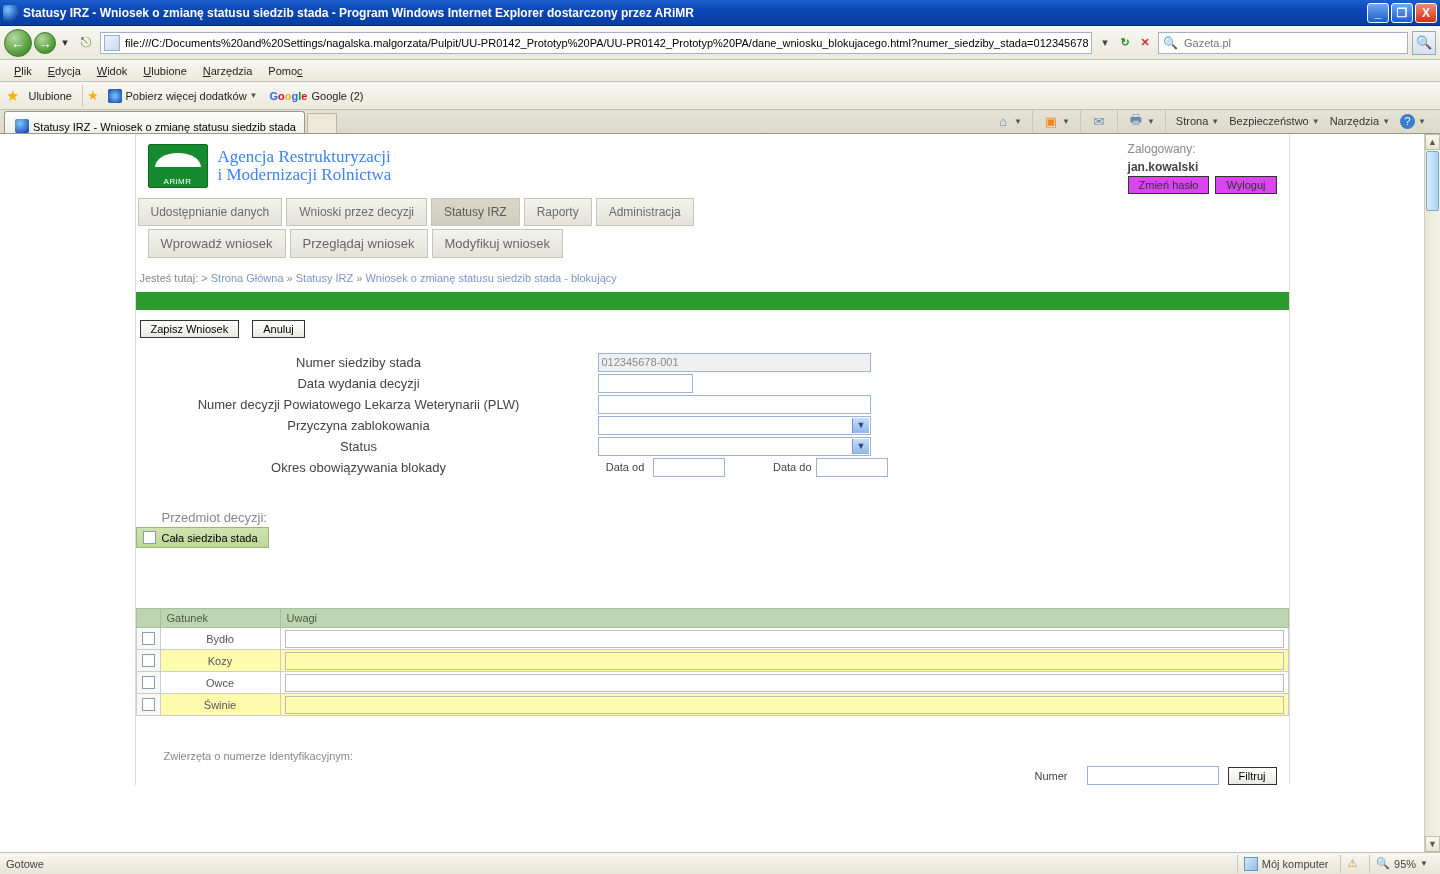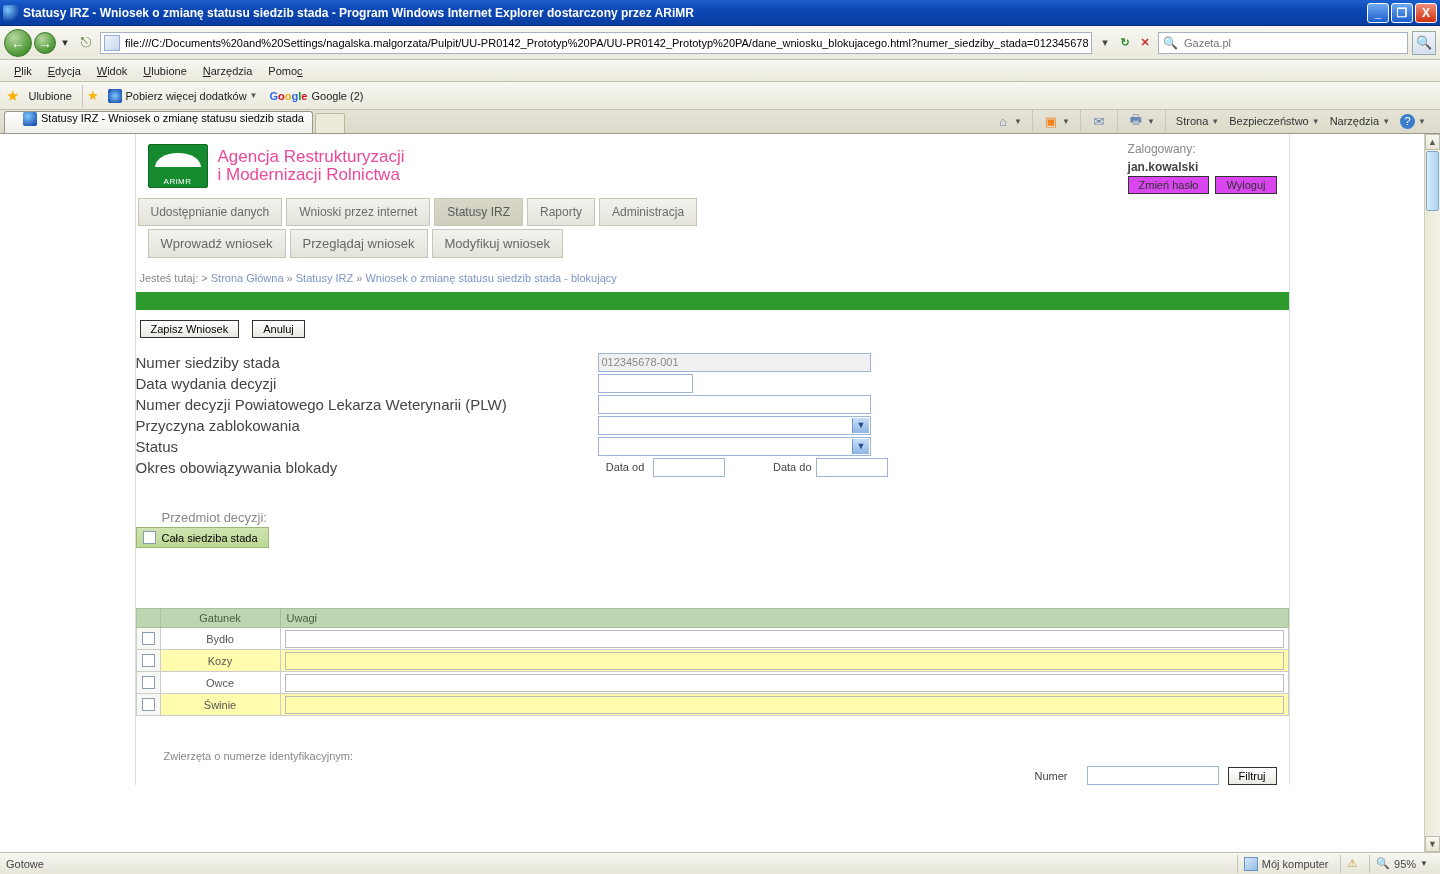--- a/index.html
+++ b/index.html
@@ -34,41 +34,41 @@
 .menubar span u{text-decoration:underline}
 
 .favbar{height:28px;background:linear-gradient(#f7f7f3,#ebe9dc);display:flex;align-items:center;padding:0 6px;border-bottom:1px solid #c0c0b0}
 .fav-star{color:#f9b200;font-size:15px;margin-right:3px}
 .favbar .item{display:flex;align-items:center;padding:2px 6px;color:#222}
 .favbar .item .drop{margin-left:3px;color:#555;font-size:8px}
 .google{display:flex;align-items:center}
 .google .g{font-weight:bold}.g1{color:#3369e8}.g2{color:#d50f25}.g3{color:#eeb211}.g4{color:#3369e8}.g5{color:#009925}.g6{color:#d50f25}
 
 .tabstrip{height:24px;background:linear-gradient(#e5e3d5,#dcdacb);display:flex;align-items:flex-end;padding:0 4px;border-bottom:1px solid #9a9786}
-.tab{height:22px;background:linear-gradient(#fdfdfd,#f0f0eb);border:1px solid #9a9786;border-bottom:none;border-radius:3px 3px 0 0;display:flex;align-items:flex-start;padding:0 8px 0 18px;margin-right:2px}
+.tab{height:22px;background:linear-gradient(#fdfdfd,#f0f0eb);border:1px solid #9a9786;border-bottom:none;border-radius:3px 3px 0 0;display:flex;align-items:flex-end;padding:0 8px 0 10px;margin-right:2px}
 .tab .ie{width:14px;height:14px;margin-right:4px;background:radial-gradient(circle at 35% 30%,#7fc7ff,#0a3da0);border-radius:2px}
 .tab-new{width:30px;height:20px;background:#ece9d8;border:1px solid #bcb89e;border-bottom:none;border-radius:2px 2px 0 0}
 .cmdbar{margin-left:auto;display:flex;align-items:center;gap:2px;height:24px;padding-right:6px}
 .cmdbar .cmd{display:flex;align-items:center;padding:2px 4px;color:#333}
 .cmdbar .cmd .drop{font-size:8px;margin-left:3px;color:#555}
 .cmdbar .ic{width:16px;height:16px;display:flex;align-items:center;justify-content:center;font-size:13px;color:#6a86b5}
 
 .viewport{position:absolute;left:0;right:0;top:134px;bottom:22px;background:#fff}
 .scroll-area{position:absolute;left:0;right:16px;top:0;bottom:0;overflow:hidden;background:#fff}
 .vscroll{position:absolute;right:0;top:0;bottom:0;width:16px;background:#f2f1e8;border-left:1px solid #d0ceba;display:flex;flex-direction:column}
 .vscroll .arrow{height:16px;background:linear-gradient(#f8f8f3,#e6e4d5);border:1px solid #bfbda9;display:flex;align-items:center;justify-content:center;font-size:9px;color:#5a5948}
 .vscroll .track{flex:1;background:linear-gradient(to right,#e9e7d8,#f4f2e6)}
 .vscroll .thumb{height:60px;margin:1px;background:linear-gradient(to right,#d5edfb,#aed4f0);border:1px solid #7fa9c8;border-radius:2px}
 
 .page{width:1155px;margin:0 auto;border-left:1px solid #ddd;border-right:1px solid #ddd;background:#fff}
 .header{height:64px;background:#fff;position:relative;display:flex;align-items:center}
 .logo{width:60px;height:44px;margin:0 10px 0 12px;background:#168a2e;border-radius:2px;position:relative;overflow:hidden;border:1px solid #0f6b22}
 .logo:before{content:"";position:absolute;left:6px;right:6px;top:8px;height:14px;border-radius:50% 50% 0 0/100% 100% 0 0;background:#fff}
 .logo:after{content:"ARiMR";position:absolute;left:0;right:0;bottom:1px;text-align:center;color:#fff;font-size:8px;letter-spacing:.5px}
-.logo-text{color:#ec4899;font-size:17px;line-height:1.05;font-family:Liberation Sans, sans-serif}
+.logo-text{color:#3b82f6;font-size:17px;line-height:1.05;font-family:Liberation Serif, serif}
 .userbox{position:absolute;right:12px;top:8px;color:#888}
 .userbox .lbl{font-size:12px;margin-bottom:4px}
 .userbox .name{color:#444;font-weight:bold;font-size:12px;margin-bottom:2px}
 .userbox .btns{display:flex;gap:6px}
 .ybtn{background:#d946ef;border:1px solid #333;padding:2px 10px;font-size:11px;color:#333;cursor:pointer}
 
 .nav1,.nav2{display:flex}
 .nav1 .t,.nav2 .t{background:linear-gradient(#f2f2ee,#e4e3da);border:1px solid #c7c5b5;padding:6px 12px;margin-right:4px;color:#6b6b6b;font-size:12px}
 .nav1 .t.active{background:linear-gradient(#d9d7c8,#cfcdbe);color:#5a5a5a}
 .nav1{padding:0 2px}
@@ -77,35 +77,35 @@
 
 .bc{padding:8px 4px;color:#888;font-size:11px}
 .bc a{color:#7d94c8;text-decoration:none}
 .greenbar{height:18px;background:#2d9a2d}
 
 .actions{padding:10px 4px}
 .btn{background:linear-gradient(#fff,#e9e9e3);border:1px solid #333;padding:2px 10px;font-size:11px;margin-right:10px;cursor:pointer}
 
 .form{padding:4px 0 10px 0}
 .frow{display:flex;align-items:center;height:20px;margin-bottom:1px}
-.flabel{width:462px;text-align:left;padding-right:16px;color:#444;font-size:15px}
+.flabel{width:462px;text-align:center;padding-right:16px;color:#444;font-size:13px}
 .finput{border:1px solid #9db4d6;background:#fff;height:19px;font-size:11px;padding:0 3px}
 .finput.ro{background:#f0f0f0;color:#888}
 .fsel{border:1px solid #9db4d6;height:19px;width:273px;background:#fff;position:relative}
 .fsel:after{content:"";position:absolute;right:1px;top:1px;width:16px;height:15px;background:linear-gradient(#c9ddf7,#8fb5e5);border-left:1px solid #6f98cc}
 .fsel .arrow{position:absolute;right:4px;top:3px;font-size:9px;color:#2a4b87;z-index:1}
 
 .subj-label{color:#888;font-size:13px;padding:2px 16px 2px 26px}
 .subj-box{display:inline-flex;align-items:center;background:linear-gradient(#d0e3b0,#bdd894);border:1px solid #9ab776;padding:3px 10px 3px 6px}
 .chk{width:13px;height:13px;border:1px solid #8a9bb5;background:#fff;margin-right:6px}
 
 .tbl{margin-top:60px;width:100%;border-collapse:collapse}
 .tbl th{background:#bdd6b1;border:1px solid #a7c298;padding:3px 6px;text-align:left;color:#4a5d3e;font-weight:normal;font-size:11px}
 .tbl th:first-child{width:24px}
-.tbl th:nth-child(2){width:120px;text-align:center}
+.tbl th:nth-child(2){width:120px;text-align:left}
 .tbl td{border:1px solid #ccc;padding:1px 4px;height:22px}
 .tbl td:first-child{text-align:center;background:#f8f8f4}
 .tbl td:nth-child(2){text-align:center;color:#555}
 .tbl tr.y td:nth-child(2),.tbl tr.y td:nth-child(3){background:#fffcae}
 .tbl tr.y .rowinput{background:#fffcae}
 .rowinput{width:100%;border:1px solid #bbb;height:18px;font-size:11px;padding:0 3px;background:#fff}
 
 .animals{margin-top:34px}
 .animals .lbl{color:#888;font-size:11px;padding:0 0 4px 28px}
 .animals .filter{text-align:right;padding-right:12px}
@@ -237,21 +237,21 @@
           <div class="btns">
             <button class="ybtn">Zmień hasło</button>
             <button class="ybtn">Wyloguj</button>
           </div>
         </div>
       </div>
 
       
       <div class="nav1">
         <div class="t">Udostępnianie danych</div>
-        <div class="t">Wnioski przez internet</div>
+        <div class="t">Wnioski przez decyzji</div>
         <div class="t active">Statusy IRZ</div>
         <div class="t">Raporty</div>
         <div class="t">Administracja</div>
       </div>
       
       <div class="nav2">
         <div class="t">Wprowadź wniosek</div>
         <div class="t">Przeglądaj wniosek</div>
         <div class="t">Modyfikuj wniosek</div>
       </div>

